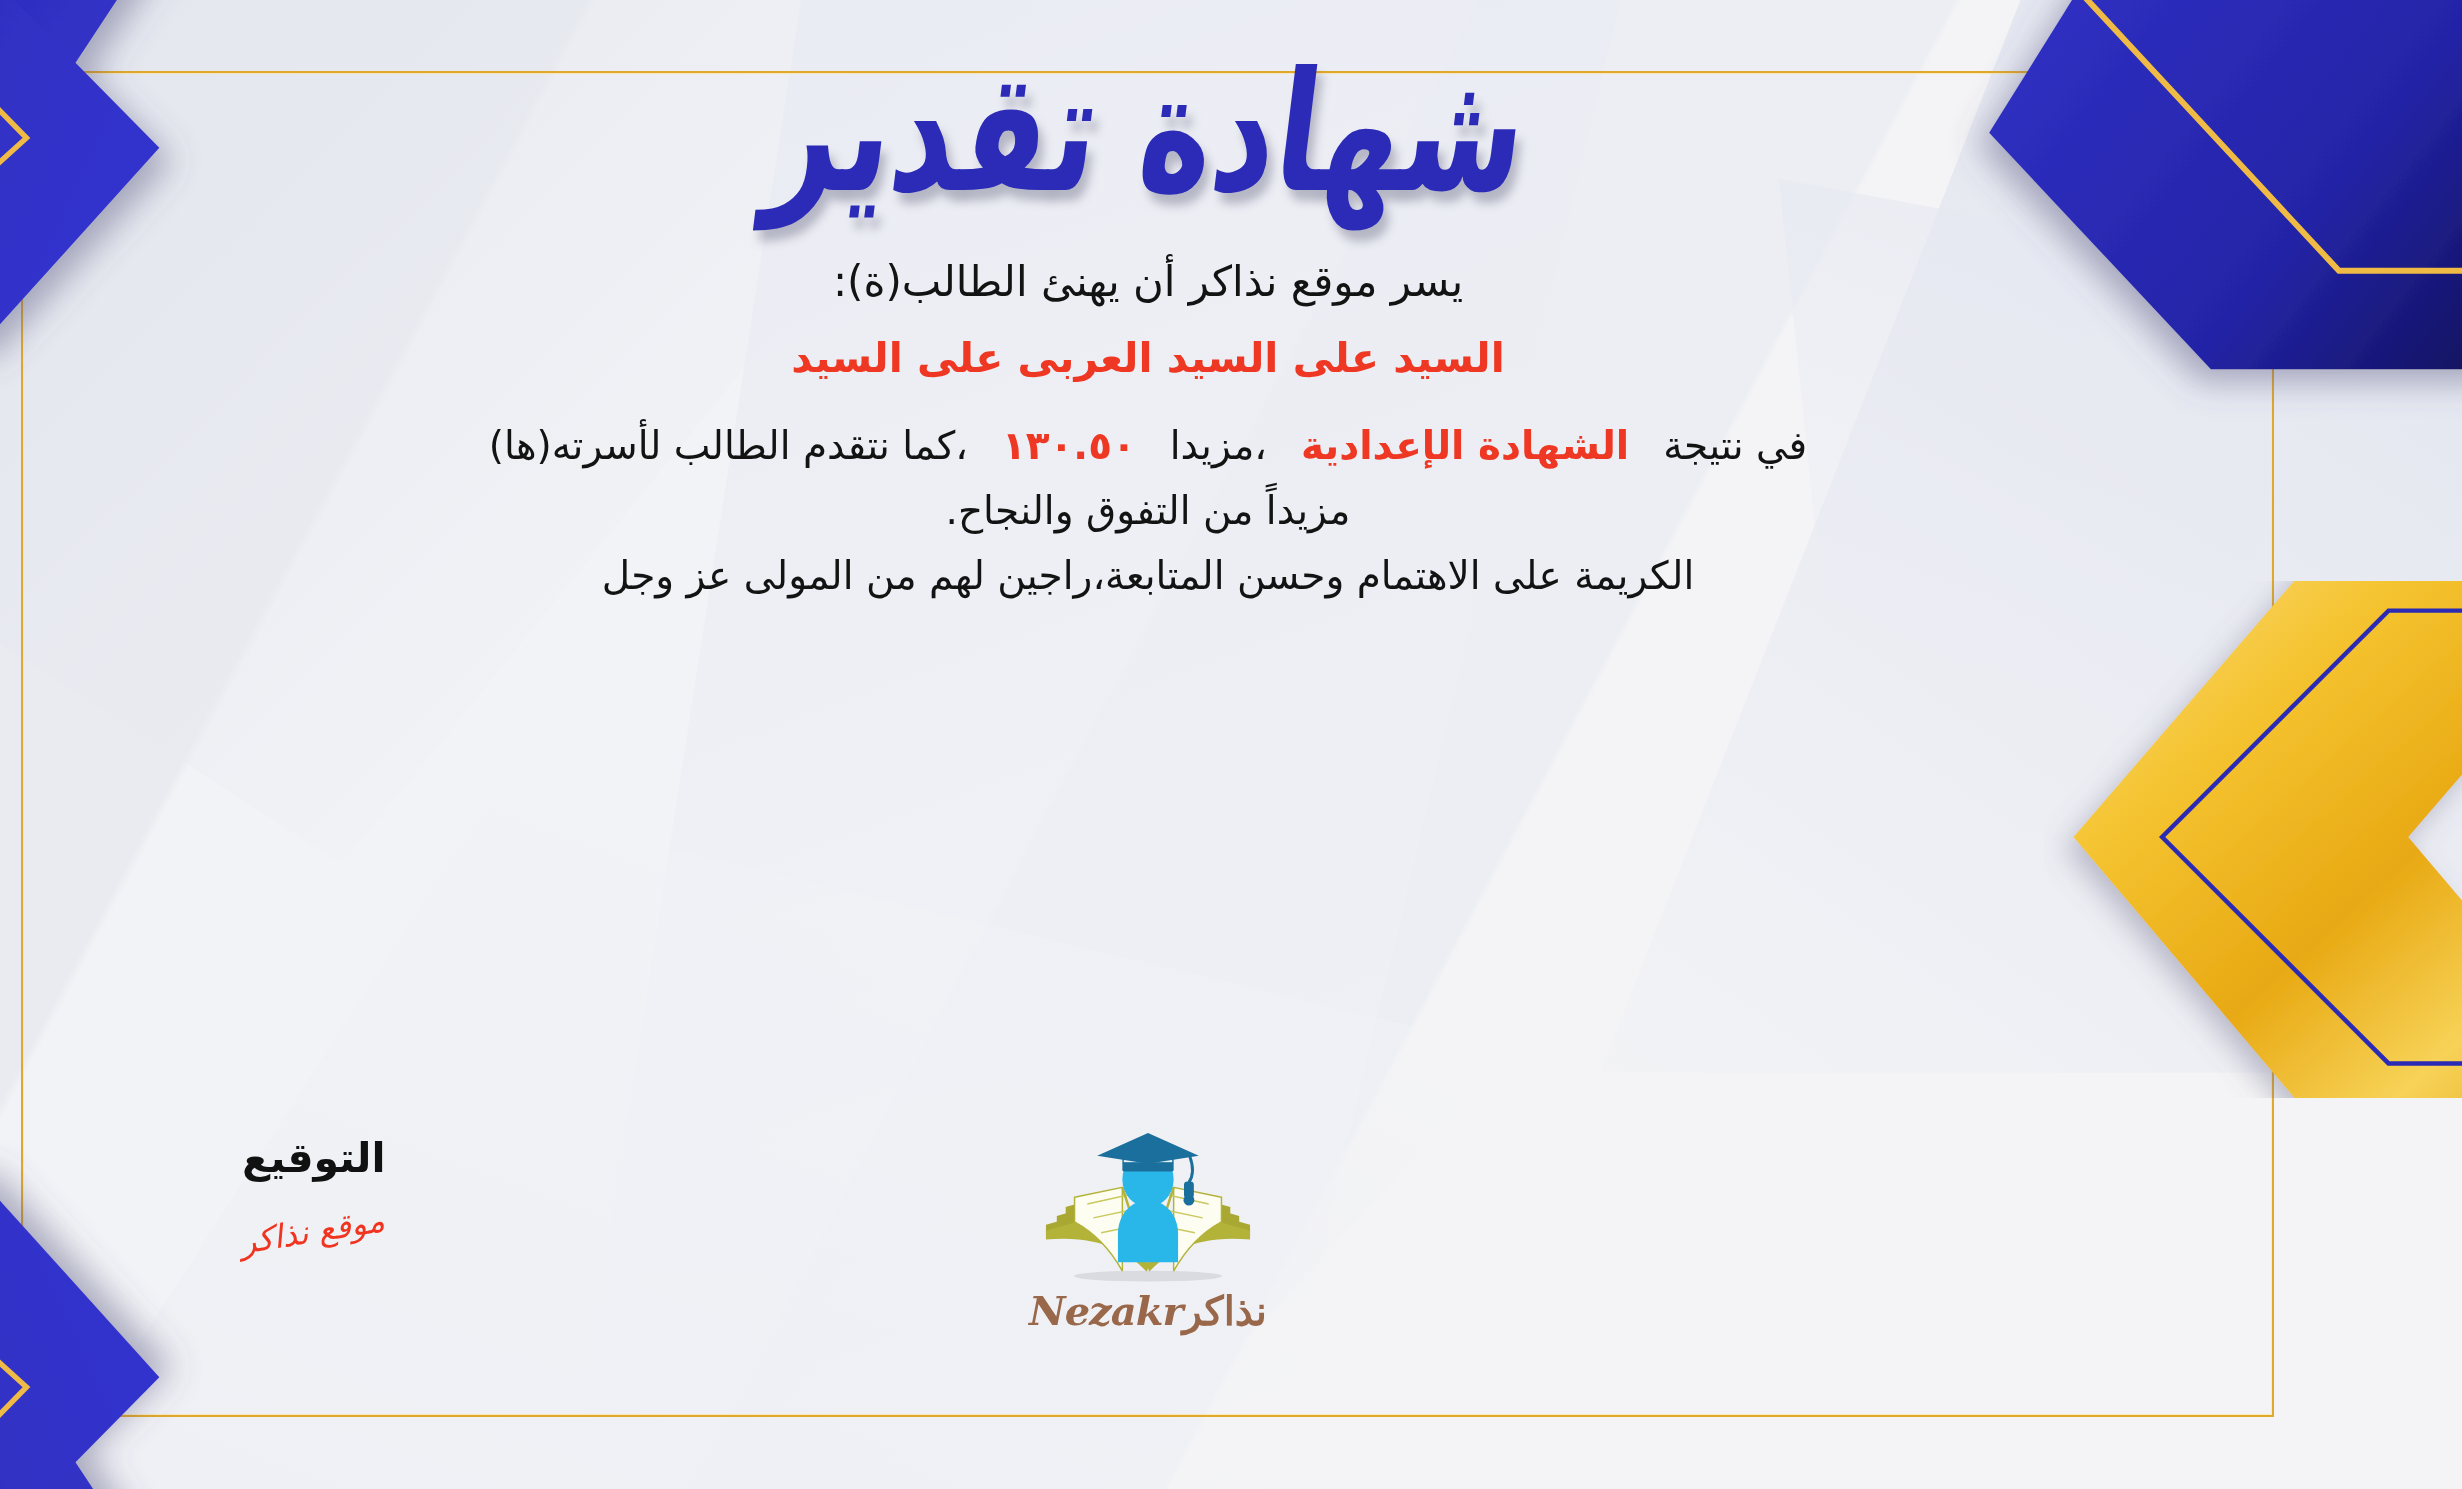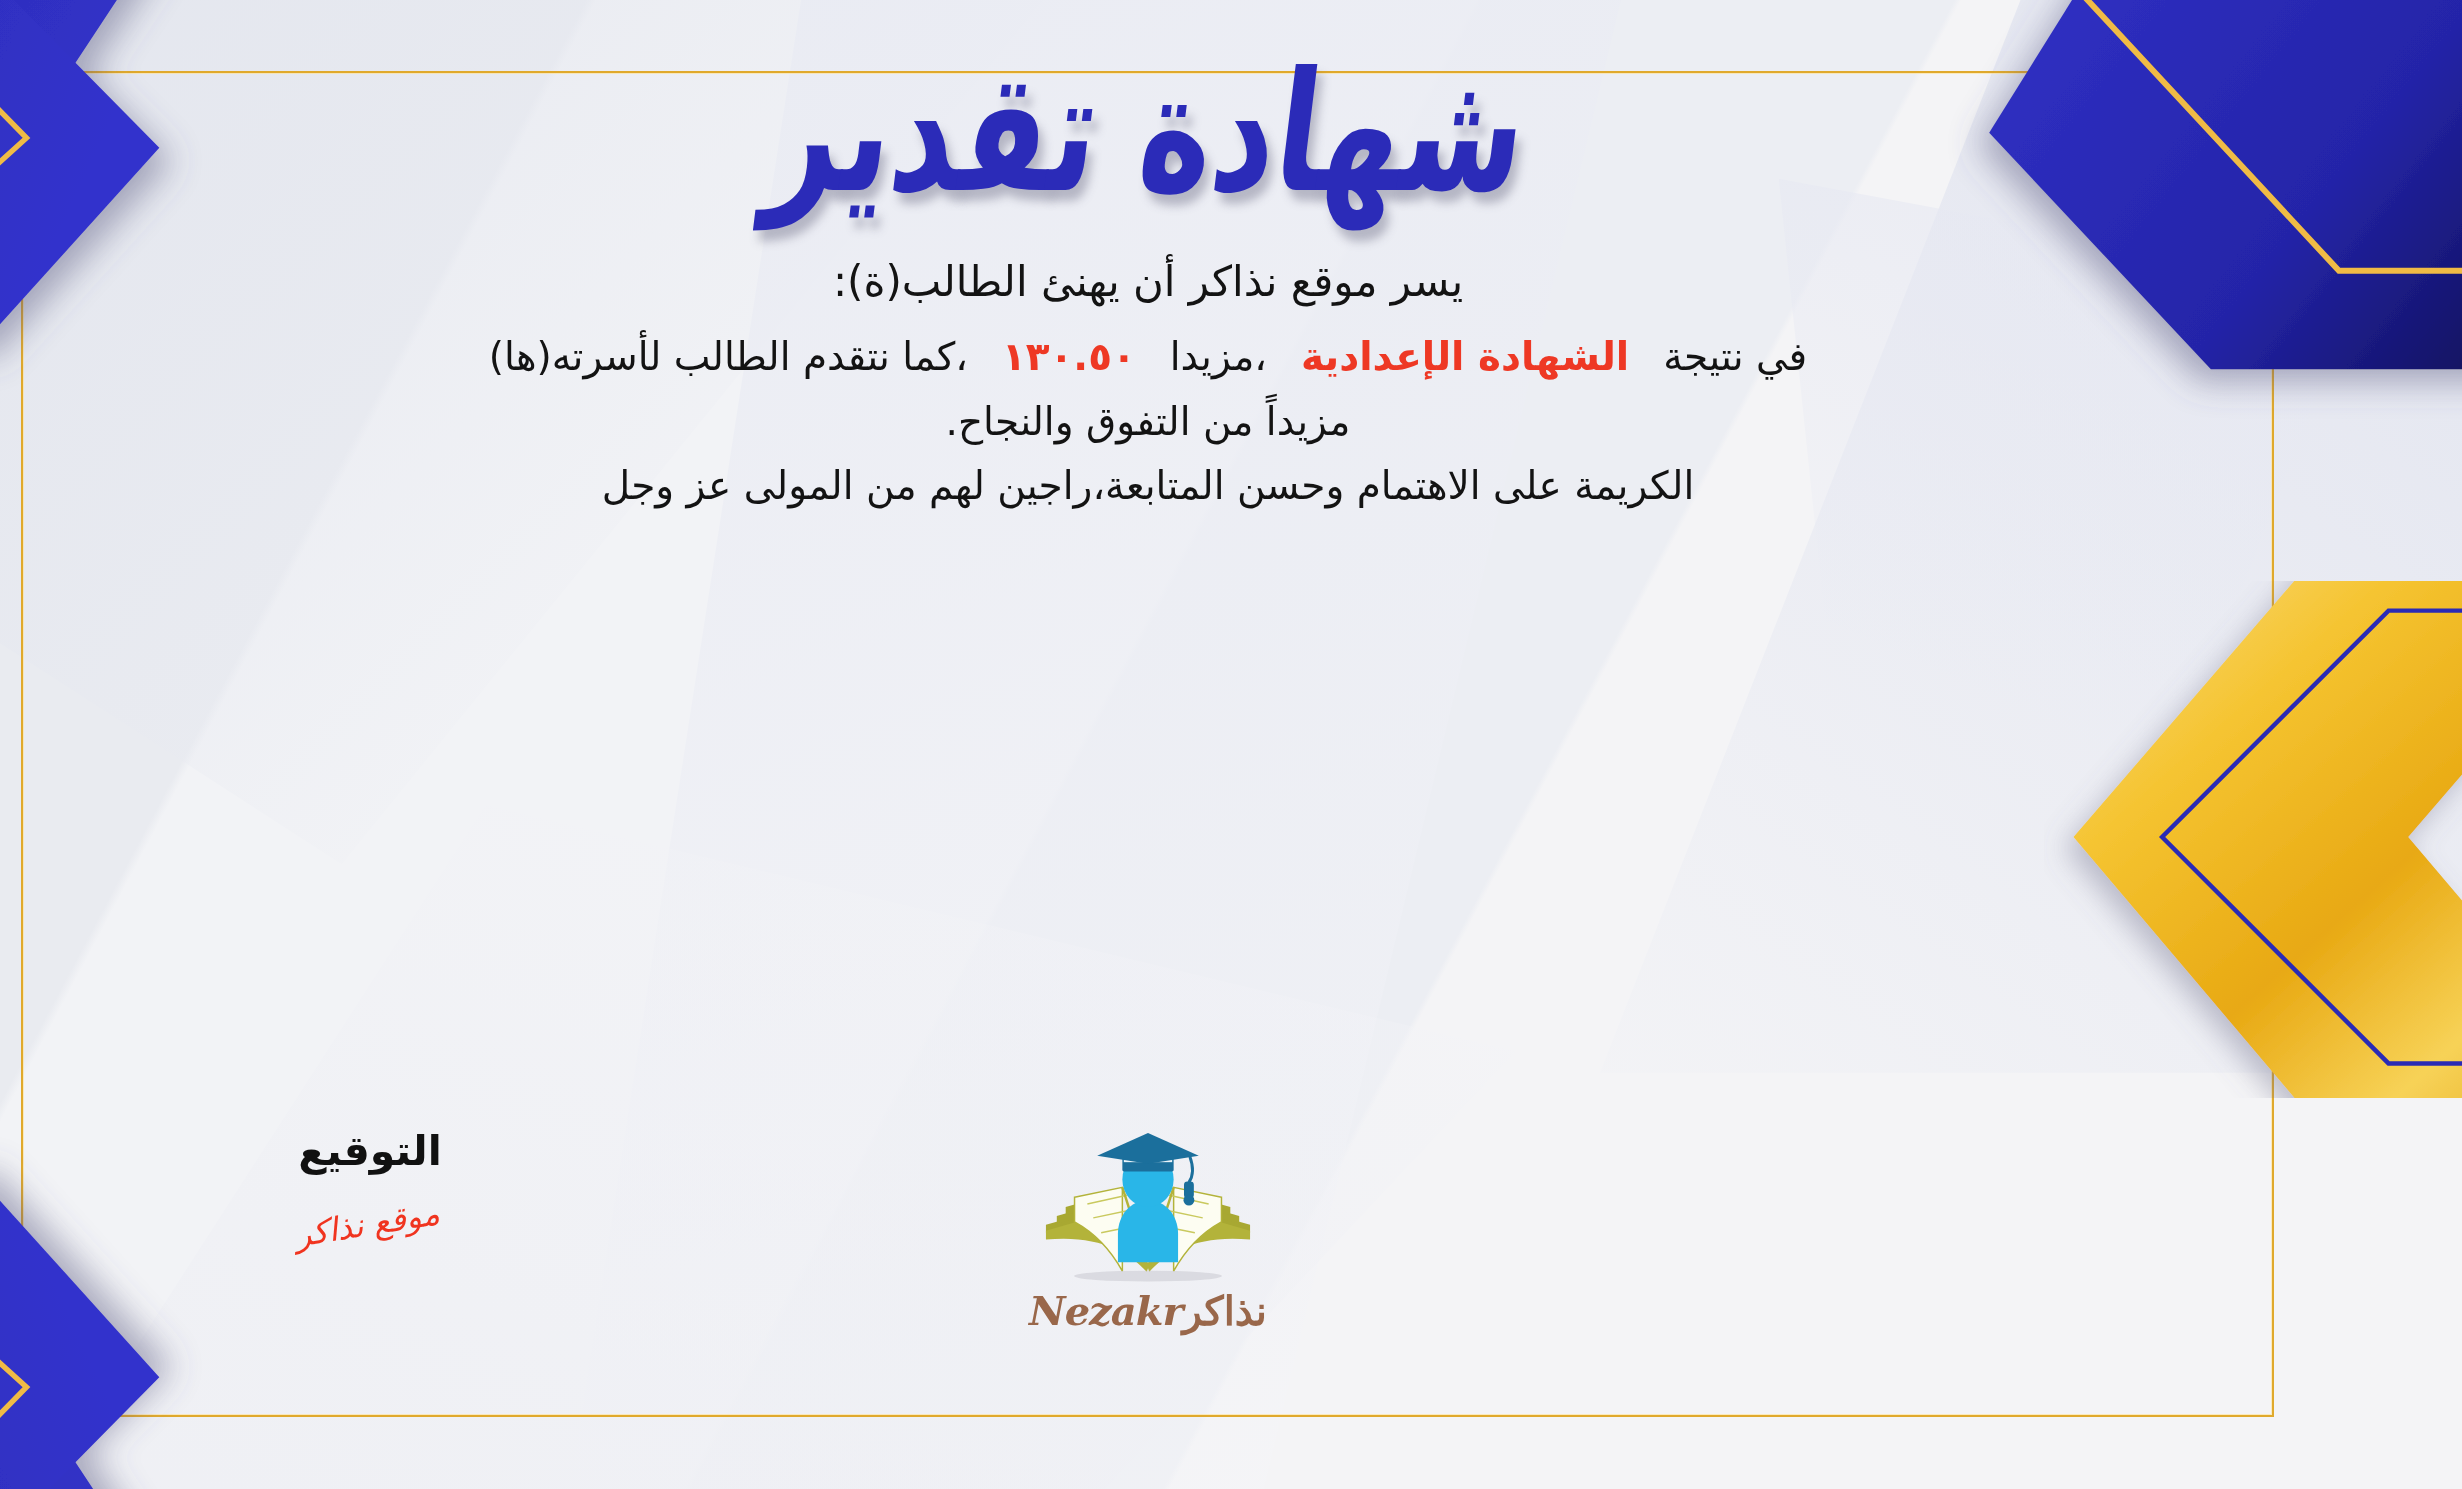--- a/index.html
+++ b/index.html
@@ -164,23 +164,23 @@
   .footer {
     position: absolute;
     left: 231px;
     right: 231px;
     top: 1123px;
     height: 295px;
   }
   .signature-block {
     position: absolute;
     left: 177px;
-    top: 4px;
+    top: 11px;
     width: 256px;
-    text-align: center;
+    text-align: left;
     direction: rtl;
   }
   .sig-label {
     font-size: 41px;
     color: #111;
     font-weight: 600;
     letter-spacing: -1px;
   }
   .sig-script {
     margin-top: 29.5px;
@@ -309,20 +309,21 @@
   <div class="content">
 
     <div class="title-wrap">
       <div class="title">شهادة تقدير</div>
     </div>
 
     <div class="body-text">
 
       <span class="line intro-line">يسر موقع نذاكر أن يهنئ الطالب(ة):</span>
 
+      <span class="line name-line">السيد على السيد العربى على السيد</span>
 
 
       <span class="line para-line"><span>في نتيجة</span><span class="sp-gap"></span><span class="hl">الشهادة الإعدادية</span><span class="sp-gap"></span><span>،مزيدا</span><span class="sp-gap"></span><span class="hl">١٣٠.٥٠</span><span class="sp-gap"></span><span>،كما نتقدم الطالب لأسرته(ها)</span></span>
 
       <span class="line para-line">مزيداً من التفوق والنجاح.</span>
 
       <span class="line para-line">الكريمة على الاهتمام وحسن المتابعة،راجين لهم من المولى عز وجل</span>
 
     </div>
   </div>

